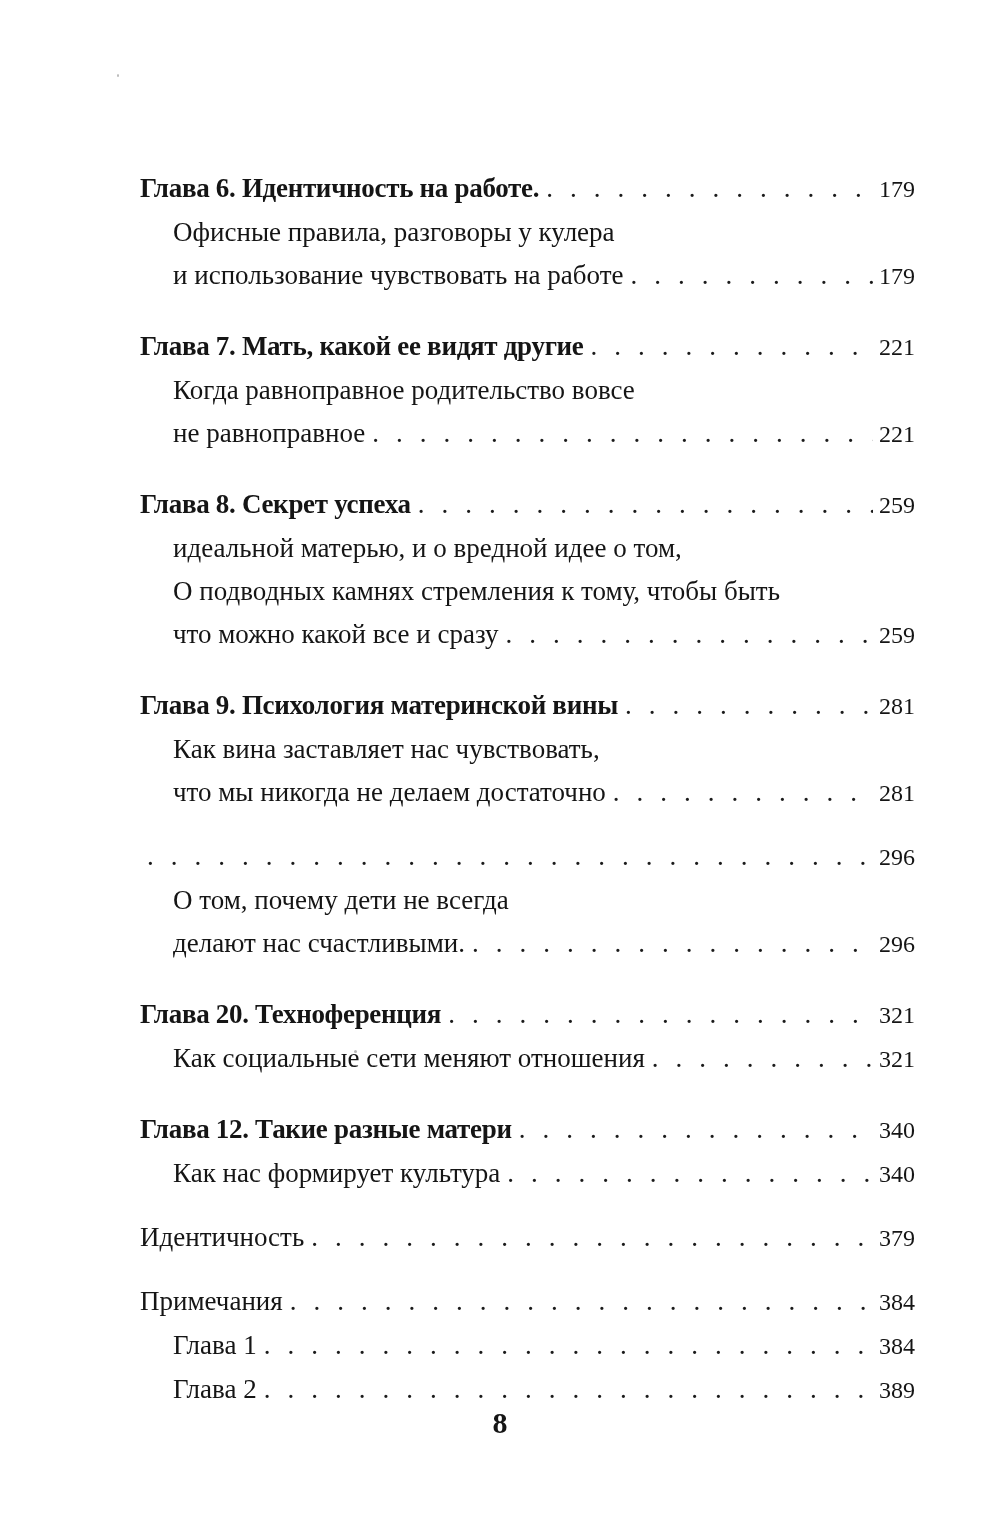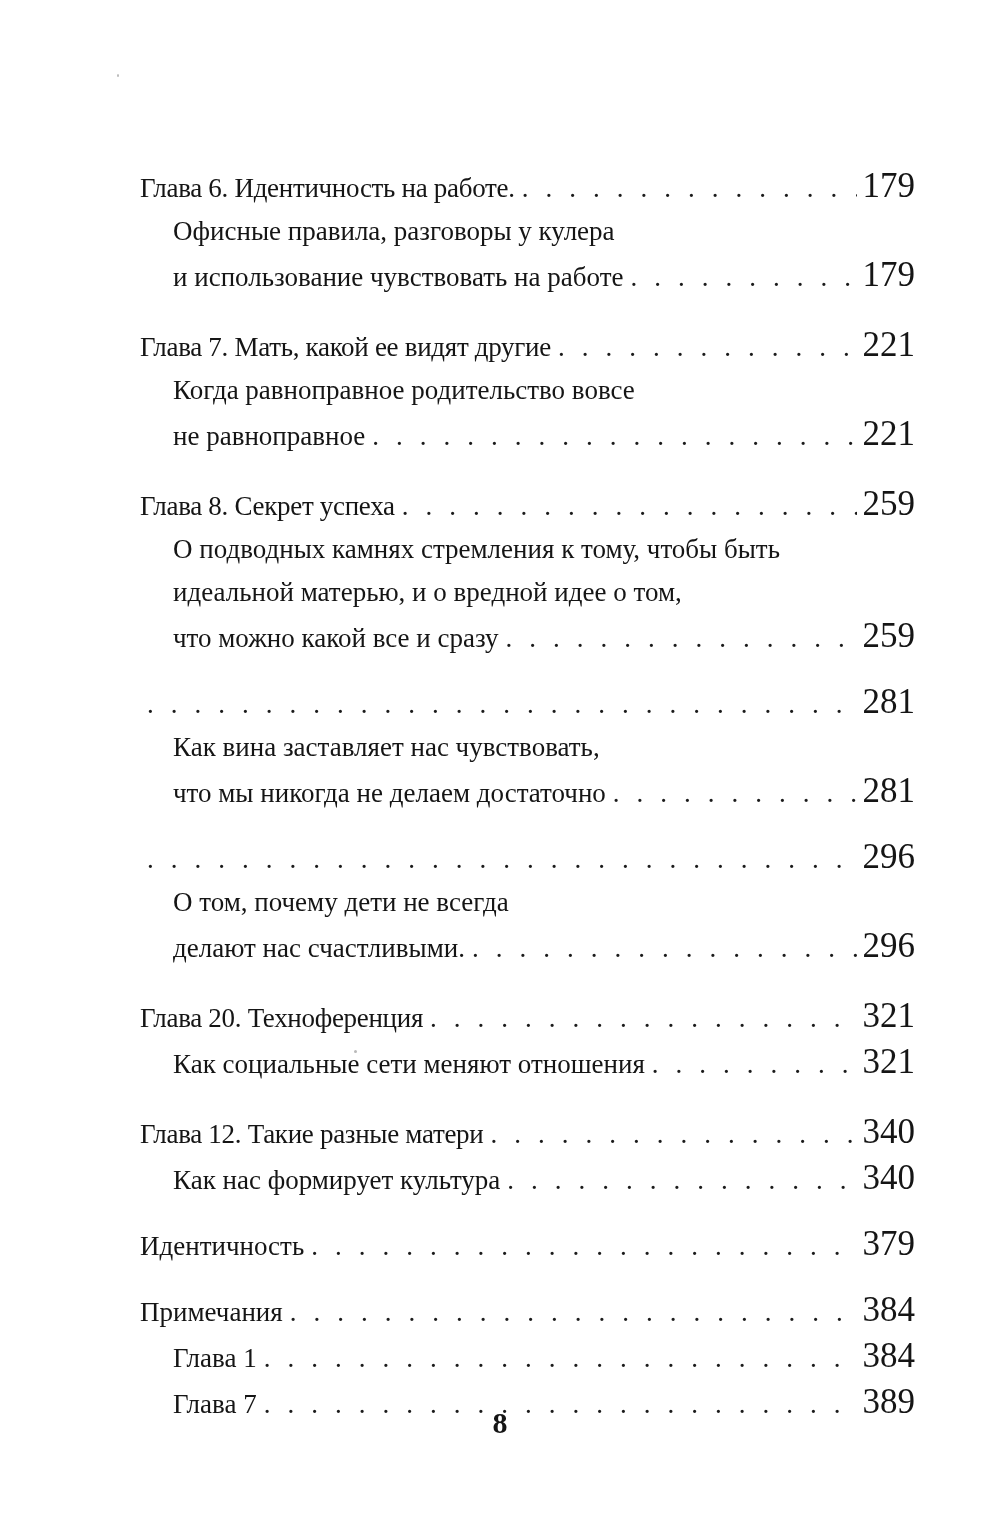--- a/index.html
+++ b/index.html
@@ -25,42 +25,42 @@
   }
   .entry { margin-bottom: 20px; }
   .line {
     display: flex;
     align-items: baseline;
     font-size: 27px;
     line-height: 43px;
     white-space: nowrap;
   }
   .line.chapter .text {
-    font-weight: normal;
+    font-weight: bold;
     letter-spacing: -0.3px;
     margin-top: 7px;
   }
   .line.sub { padding-left: 33px; }
   .line.top .text { font-weight: normal; }
   .text { flex: 0 0 auto; }
   .leader {
     flex: 1 1 auto;
     overflow: hidden;
     white-space: nowrap;
     min-width: 18px;
     margin: 0 6px 0 7px;
     letter-spacing: 17px;
     color: #1a1a1a;
   }
   .leader::after {
     content: "..................................................................";
   }
   .page-num {
     flex: 0 0 auto;
-    font-size: 35px;
+    font-size: 24px;
     text-align: right;
   }
   .footer {
     position: absolute;
     left: 0;
     right: 0;
     top: 1406px;
     text-align: center;
     font-size: 30px;
     font-weight: bold;
@@ -114,35 +114,36 @@
     <span class="page-num">221</span>
   </div>
     </div>
     <div class="entry">
       <div class="line chapter">
     <span class="text">Глава 8. Секрет успеха</span>
     <span class="leader"></span>
     <span class="page-num">259</span>
   </div>
       <div class="line sub">
+    <span class="text">идеальной матерью, и о вредной идее о том,</span>
+
+  </div>
+      <div class="line sub">
     <span class="text">О подводных камнях стремления к тому, чтобы быть</span>
 
   </div>
       <div class="line sub">
-    <span class="text">идеальной матерью, и о вредной идее о том,</span>
-
-  </div>
-      <div class="line sub">
     <span class="text">что можно какой все и сразу</span>
     <span class="leader"></span>
     <span class="page-num">259</span>
   </div>
     </div>
     <div class="entry">
       <div class="line chapter">
+    <span class="text">Глава 9. Психология материнской вины</span>
     <span class="leader"></span>
     <span class="page-num">281</span>
   </div>
       <div class="line sub">
     <span class="text">Как вина заставляет нас чувствовать,</span>
 
   </div>
       <div class="line sub">
     <span class="text">что мы никогда не делаем достаточно</span>
     <span class="leader"></span>
@@ -200,21 +201,21 @@
     <span class="text">Примечания</span>
     <span class="leader"></span>
     <span class="page-num">384</span>
   </div>
       <div class="line sub">
     <span class="text">Глава 1</span>
     <span class="leader"></span>
     <span class="page-num">384</span>
   </div>
       <div class="line sub">
-    <span class="text">Глава 7</span>
+    <span class="text">Глава 2</span>
     <span class="leader"></span>
     <span class="page-num">389</span>
   </div>
     </div>
   </div>
 
 <div class="footer">
   <span>8</span>
 </div>
 

